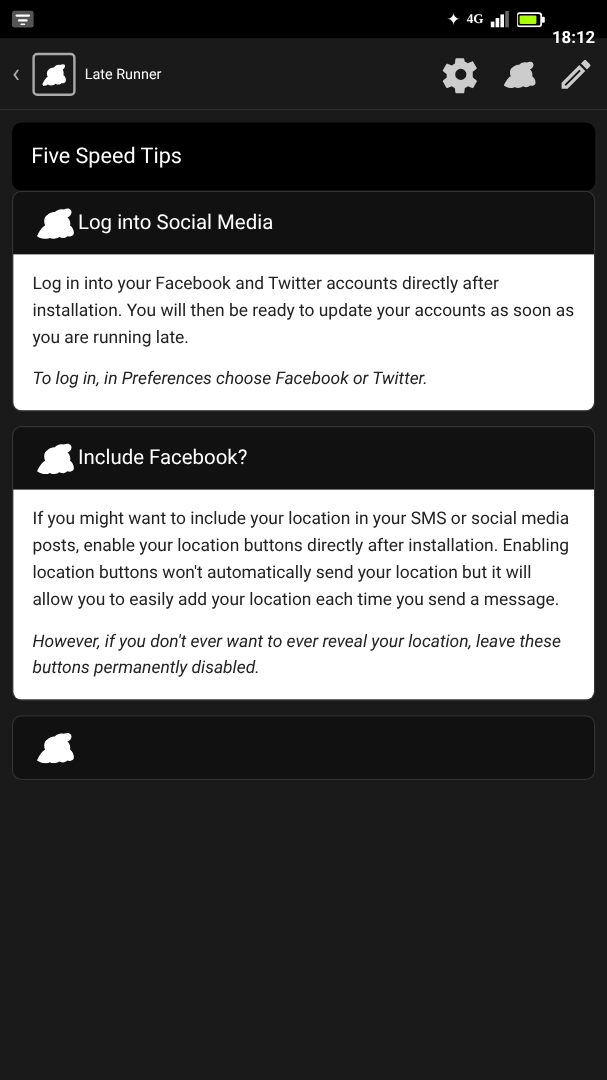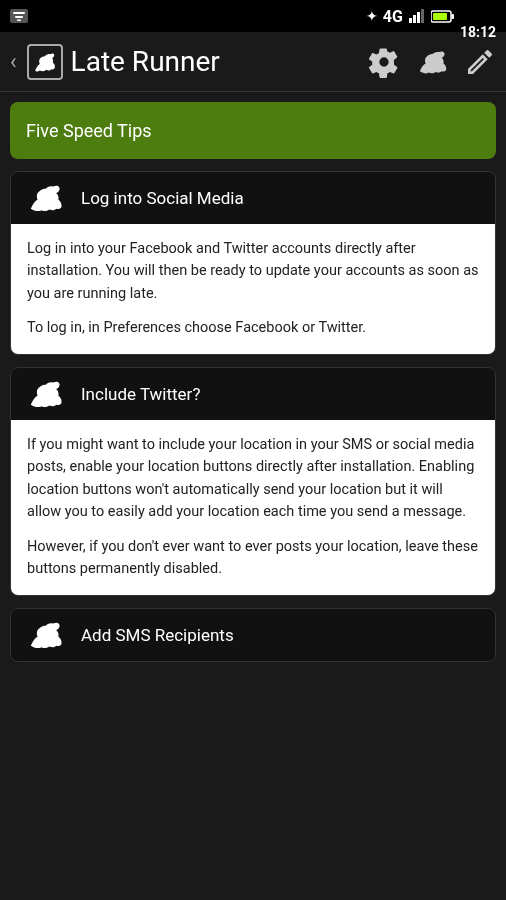--- a/index.html
+++ b/index.html
@@ -84,21 +84,21 @@
       height: 36px;
       border: 2px solid #aaa;
       border-radius: 4px;
       display: flex;
       align-items: center;
       justify-content: center;
     }
 
     .app-title {
       color: #fff;
-      font-size: 28px;
+      font-size: 12px;
       font-weight: 400;
     }
 
     .app-bar-actions {
       display: flex;
       gap: 16px;
       align-items: center;
     }
 
     
@@ -111,24 +111,24 @@
     
     .content {
       padding: 10px 10px;
       overflow-y: auto;
       height: calc(900px - 32px - 60px);
       background: #1a1a1a;
     }
 
     
     .card-pink {
-      background: #4d7c0f;
+      background: #000000;
       border-radius: 8px;
       padding: 18px 16px;
-      margin-bottom: 12px;
+      margin-bottom: 0;
     }
 
     .card-pink-title {
       color: #fff;
       font-size: 18px;
       font-weight: 400;
     }
 
     
     .card-dark {
@@ -137,21 +137,21 @@
       overflow: hidden;
       margin-bottom: 12px;
       border: 1px solid #333;
     }
 
     .card-header {
       background: #111;
       display: flex;
       align-items: center;
       padding: 12px 14px;
-      gap: 16px;
+      gap: 0;
     }
 
     .horse-circle {
       width: 40px;
       height: 28px;
       display: flex;
       align-items: center;
       justify-content: center;
     }
 
@@ -168,40 +168,41 @@
       font-size: 14.5px;
       line-height: 1.55;
     }
 
     .card-body p {
       margin-bottom: 12px;
     }
 
     .card-body p:last-child {
       margin-bottom: 0;
+      font-style: italic;
     }
   </style>
 </head>
 <body>
 
 <div class="status-bar">
   <div class="status-bar-left">
     <div class="notif-icon">
       <svg width="14" height="10" viewBox="0 0 14 10" fill="white">
         <rect x="1" y="1" width="12" height="2" rx="1"></rect>
         <rect x="3" y="5" width="8" height="2" rx="1"></rect>
         <rect x="5" y="8.5" width="4" height="1.5" rx="0.75"></rect>
       </svg>
     </div>
   </div>
   <div class="status-bar-right">
 
     <span style="color:#fff;font-size:14px;">✦</span>
 
-    <span style="color:#fff;font-size:16px;font-weight:bold;">4G</span>
+    <span style="color:#fff;font-size:11px;font-weight:bold;font-family:Liberation Serif, serif;">4G</span>
 
     <svg width="18" height="14" viewBox="0 0 18 14">
       <rect x="1" y="9" width="3" height="5" fill="white"></rect>
       <rect x="5" y="6" width="3" height="8" fill="white"></rect>
       <rect x="9" y="3" width="3" height="11" fill="white"></rect>
       <rect x="13" y="0" width="3" height="14" fill="white" opacity="0.4"></rect>
     </svg>
 
     <svg width="24" height="13" viewBox="0 0 24 13">
       <rect x="0" y="1" width="20" height="11" rx="2" ry="2" fill="none" stroke="white" stroke-width="1.5"></rect>
@@ -260,32 +261,31 @@
     </div>
   </div>
 
   <div class="card-dark">
     <div class="card-header">
       <div class="horse-circle">
         <svg width="38" height="26" viewBox="0 0 50 35" fill="white">
           <path d="M6,32 C6,32 10,22 15,20 C13,15 14,10 18,8 C18,8 21,5 26,5 C28,3 31,1 36,2 C39,1 42,0 44,3 C46,6 43,10 40,11 C42,12 44,16 43,20 C46,22 48,26 47,30 C46,32 43,33 40,32 C38,34 35,35 31,33 C28,35 24,36 20,34 C18,36 12,36 6,32 Z"></path>
         </svg>
       </div>
-      <span class="card-header-title">Include Twitter?</span>
+      <span class="card-header-title">Include Facebook?</span>
     </div>
     <div class="card-body">
       <p>If you might want to include your location in your SMS or social media posts, enable your location buttons directly after installation. Enabling location buttons won't automatically send your location but it will allow you to easily add your location each time you send a message.</p>
-      <p>However, if you don't ever want to ever posts your location, leave these buttons permanently disabled.</p>
+      <p>However, if you don't ever want to ever reveal your location, leave these buttons permanently disabled.</p>
     </div>
   </div>
 
   <div class="card-dark">
     <div class="card-header">
       <div class="horse-circle">
         <svg width="38" height="26" viewBox="0 0 50 35" fill="white">
           <path d="M6,32 C6,32 10,22 15,20 C13,15 14,10 18,8 C18,8 21,5 26,5 C28,3 31,1 36,2 C39,1 42,0 44,3 C46,6 43,10 40,11 C42,12 44,16 43,20 C46,22 48,26 47,30 C46,32 43,33 40,32 C38,34 35,35 31,33 C28,35 24,36 20,34 C18,36 12,36 6,32 Z"></path>
         </svg>
       </div>
-      <span class="card-header-title">Add SMS Recipients</span>
     </div>
   </div>
 
 </div>
 
 </body></html>

